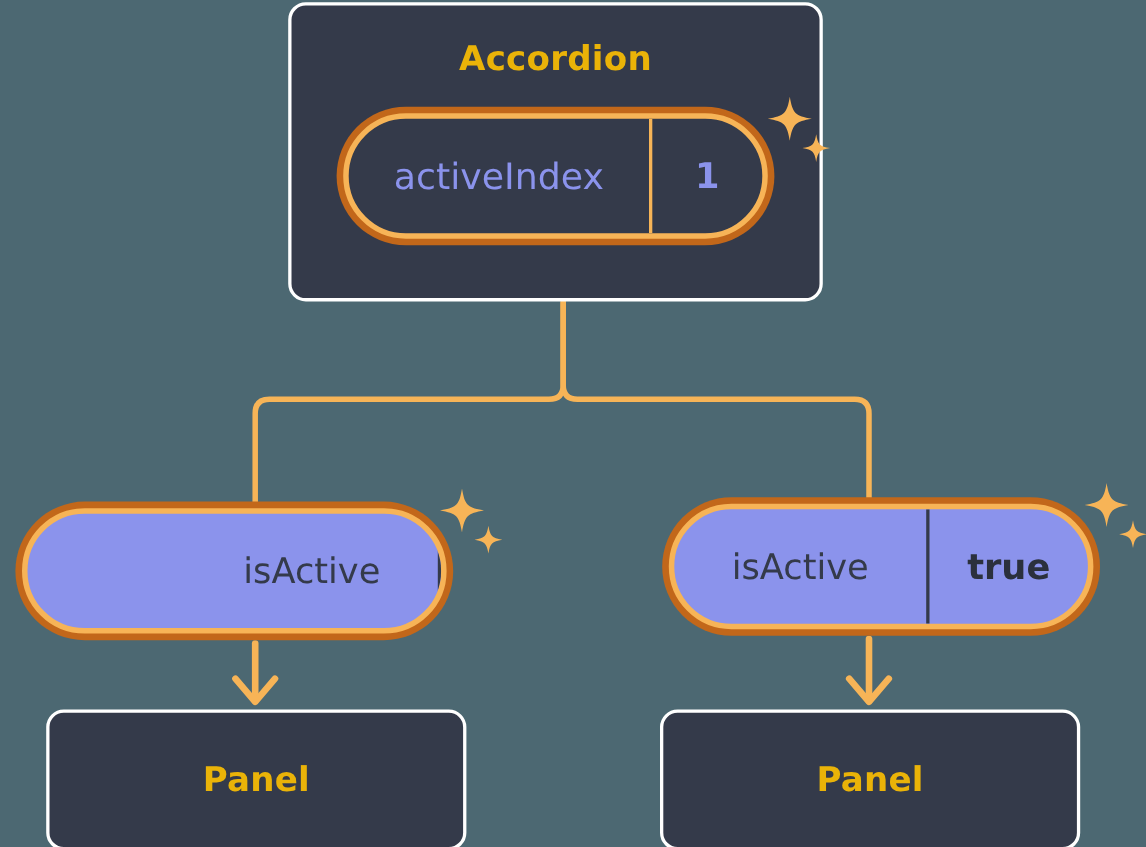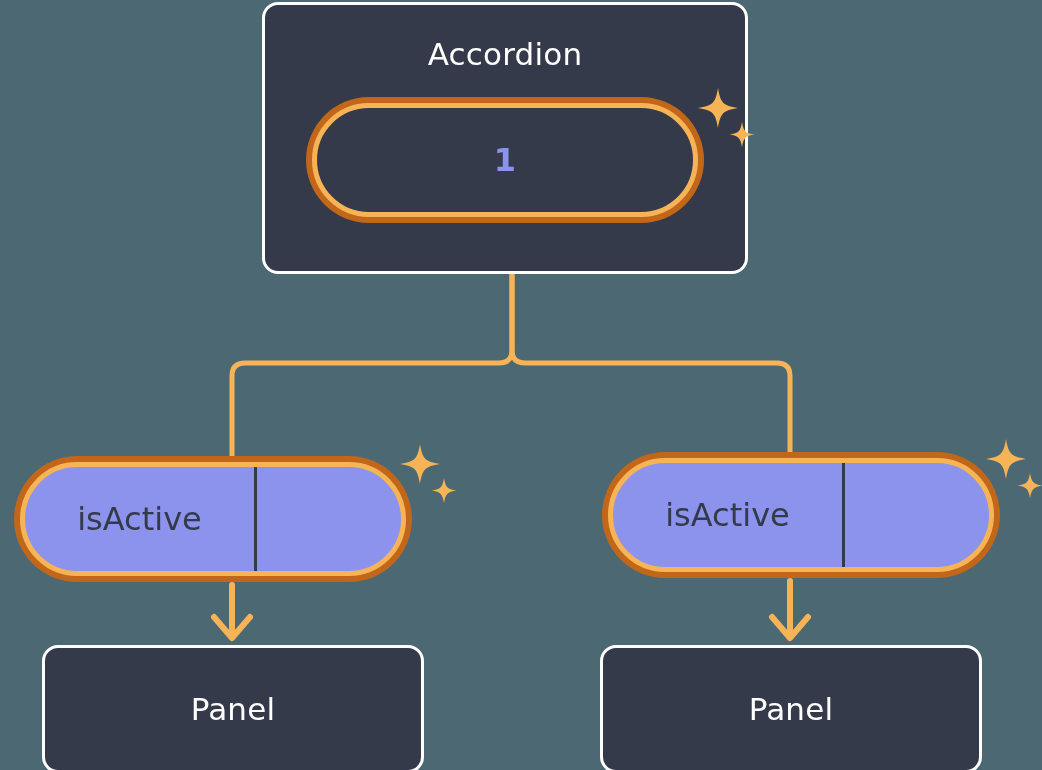--- a/index.html
+++ b/index.html
@@ -38,23 +38,23 @@
     position: absolute;
     background: #343a4a;
     border: 3px solid #ffffff;
     border-radius: 16px;
     display: flex;
     flex-direction: column;
     align-items: center;
   }
 
   .card-title {
-    color: #ffffff;
+    color: #eab308;
     font-size: 31px;
-    font-weight: 400;
+    font-weight: 700;
     letter-spacing: 0.2px;
     line-height: 1;
     white-space: nowrap;
   }
 
   #accordion-card {
     left: 262px;
     top: 2px;
     width: 486px;
     height: 272px;
@@ -109,20 +109,21 @@
     color: #8b93ec;
     font-size: 32px;
     font-weight: 700;
   }
 
   
   .pill-filled {
     background: #8b93ec;
     width: 386px;
     height: 114px;
+    justify-content: flex-end;
   }
   .pill-filled .pill-key {
     width: 232px;
     border-right: 3px solid #343a4a;
     color: #343a4a;
     font-size: 32px;
     font-weight: 400;
   }
   .pill-filled .pill-val {
     flex: 1;
@@ -164,29 +165,31 @@
       <path d="M 790 581 L 790 637" fill="none" stroke="#f7b457" stroke-width="6" stroke-linecap="round"></path>
       <path d="M 772 617 L 790 638 L 808 617" fill="none" stroke="#f7b457" stroke-width="6" stroke-linecap="round" stroke-linejoin="round"></path>
     </g>
   </svg>
 
   <div class="card" id="accordion-card">
     <div class="card-title">Accordion</div>
   </div>
 
   <div class="pill" id="pill-active-index">
+    <div class="pill-key">activeIndex</div>
     <div class="pill-val">1</div>
   </div>
 
   <div class="pill pill-filled" id="pill-is-active-left">
     <div class="pill-key">isActive</div>
   </div>
 
   <div class="pill pill-filled" id="pill-is-active-right">
     <div class="pill-key">isActive</div>
+    <div class="pill-val">true</div>
   </div>
 
   <div class="card panel-card" id="panel-card-left">
     <div class="card-title">Panel</div>
   </div>
 
   <div class="card panel-card" id="panel-card-right">
     <div class="card-title">Panel</div>
   </div>
 

